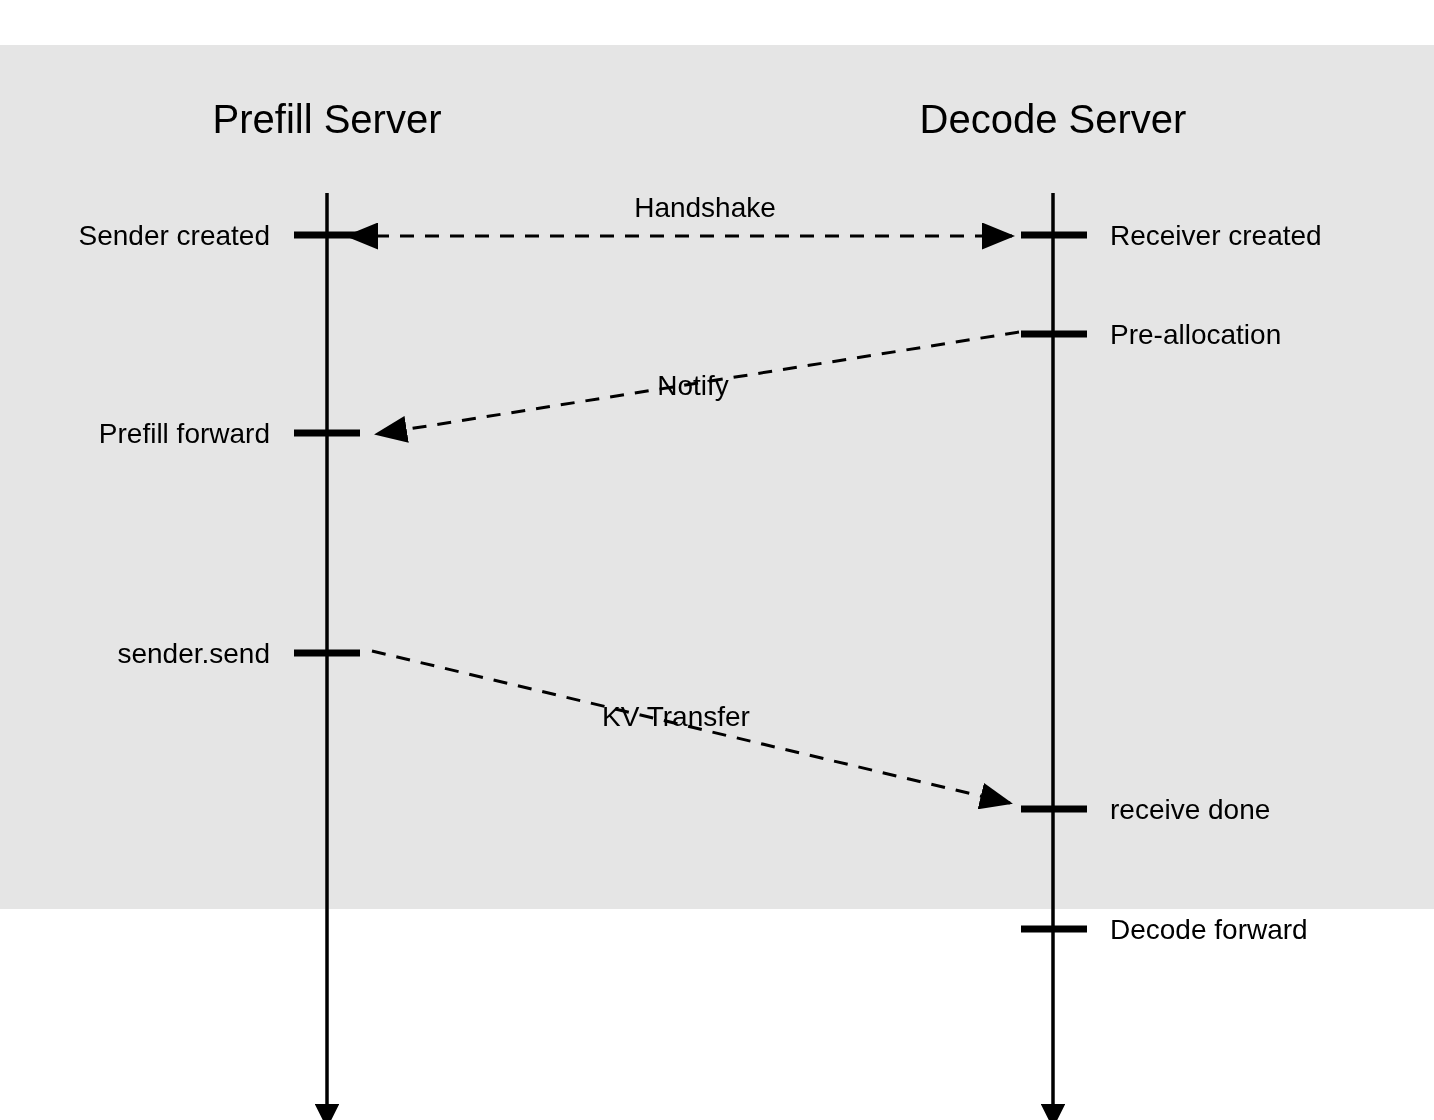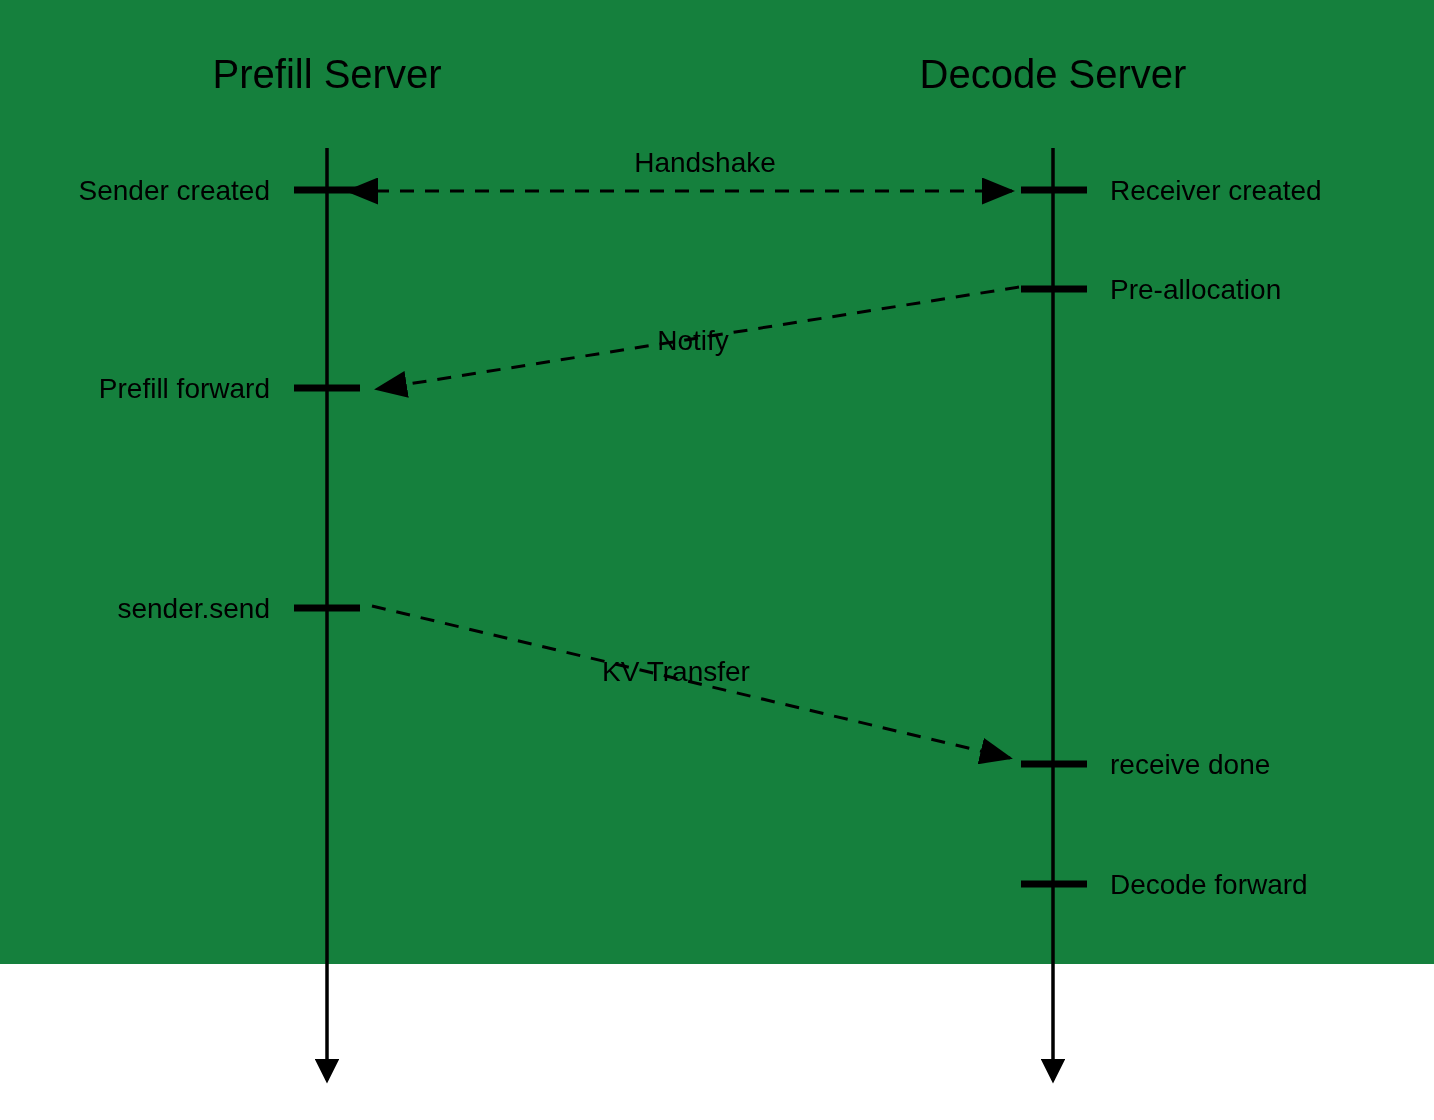--- a/index.html
+++ b/index.html
@@ -9,22 +9,23 @@
   }
   body {
     width: 1434px;
     height: 1120px;
     font-family: "Liberation Sans", sans-serif;
     overflow: hidden;
   }
   #diagram-root {
     position: relative;
     width: 1434px;
-    height: 964px;
-    background: #15803d;
+    height: 864px;
+    background: #e5e5e5;
+    margin-top: 45px;
   }
   svg.diagram-canvas {
     position: absolute;
     top: 0;
     left: 0;
     width: 1434px;
     height: 1120px;
     display: block;
   }
   .lane-title {

